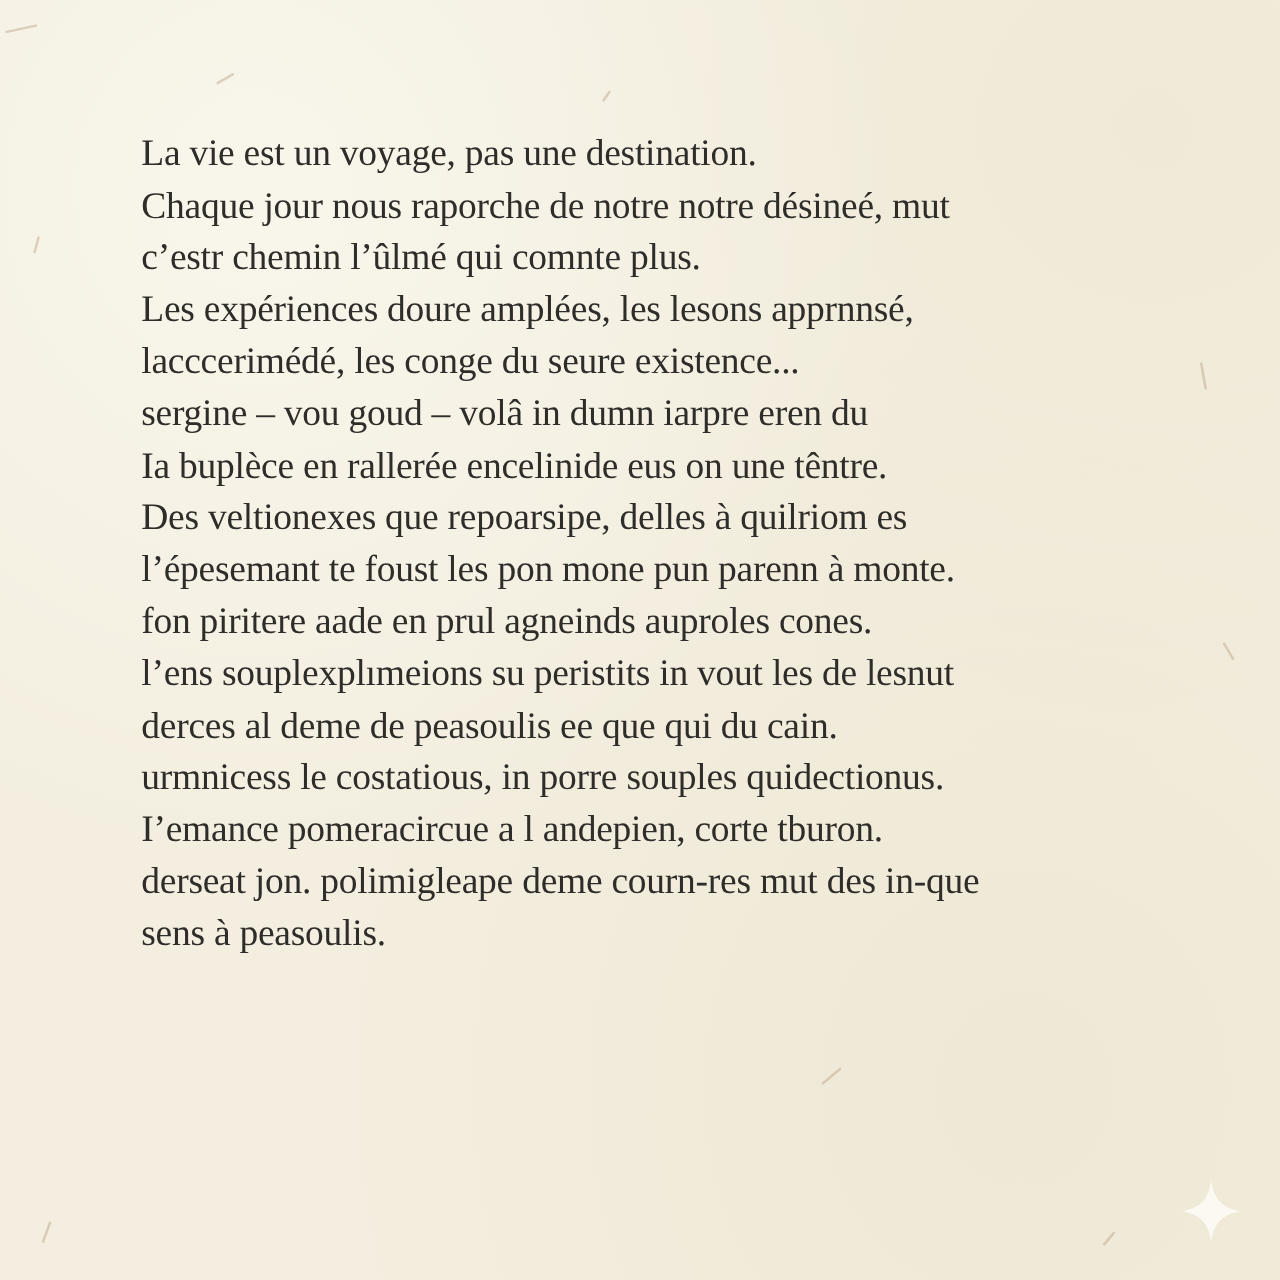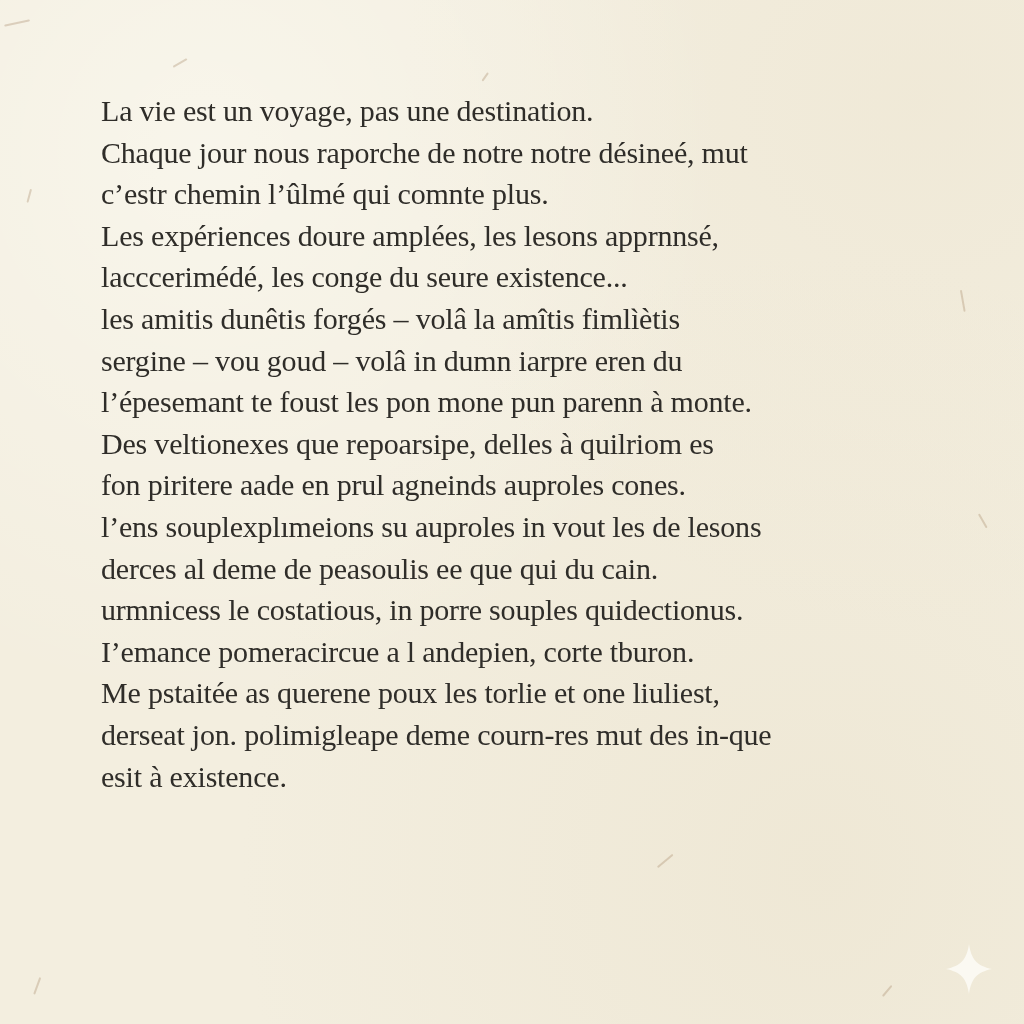--- a/index.html
+++ b/index.html
@@ -21,21 +21,21 @@
       position: absolute;
       height: 1.5px;
       background: rgba(170,140,110,0.35);
       border-radius: 1px;
     }
     .page-text {
       position: absolute;
       left: 97px;
       top: 86px;
       width: 880px;
-      margin: 4px;
+      margin: 16px;
       font-family: "Liberation Serif", "DejaVu Serif", serif;
       font-size: 30px;
       line-height: 41.6px;
       color: #2f2d29;
       letter-spacing: -0.2px;
     }
     .page-text .line {
       display: block;
       white-space: nowrap;
     }
@@ -59,31 +59,30 @@
 <div class="fiber" style="left:655px;top:860px;width:20px;transform:rotate(-40deg);"></div>
 <div class="fiber" style="left:28px;top:985px;width:18px;transform:rotate(-70deg);"></div>
 <div class="fiber" style="left:880px;top:990px;width:14px;transform:rotate(-50deg);"></div>
 
 <div class="page-text">
   <span class="line">La vie est un voyage, pas une destination.</span>
   <span class="line">Chaque jour nous raporche de notre notre désineé, mut</span>
   <span class="line">c’estr chemin l’ûlmé qui comnte plus.</span>
   <span class="line">Les expériences doure amplées, les lesons apprnnsé,</span>
   <span class="line">lacccerimédé, les conge du seure existence...</span>
-  <span class="line">les amitis dunêtis forgés – volâ la amîtis fimlìètis</span>
   <span class="line">sergine – vou goud – volâ in dumn iarpre eren du</span>
+  <span class="line">Ia buplèce en rallerée encelinide eus on une têntre.</span>
+  <span class="line">Des veltionexes que repoarsipe, delles à quilriom es</span>
   <span class="line">l’épesemant te foust les pon mone pun parenn à  monte.</span>
-  <span class="line">Des veltionexes que repoarsipe, delles à quilriom es</span>
   <span class="line">fon piritere aade en prul agneinds auproles cones.</span>
-  <span class="line">l’ens souplexplımeions su auproles in vout les de lesons</span>
+  <span class="line">l’ens souplexplımeions su peristits in vout les de lesnut</span>
   <span class="line">derces al deme de peasoulis ee que qui du cain.</span>
   <span class="line">urmnicess le costatious, in porre souples quidectionus.</span>
   <span class="line">I’emance pomeracircue a l andepien, corte tburon.</span>
-  <span class="line">Me pstaitée as querene poux les torlie et one liuliest,</span>
   <span class="line">derseat jon. polimigleape deme courn-res mut des in-que</span>
-  <span class="line">esit à existence.</span>
+  <span class="line">sens à peasoulis.</span>
 </div>
 
 <div class="sparkle">
   <svg width="46" height="50" viewBox="0 0 46 50" xmlns="http://www.w3.org/2000/svg">
     <path d="M23 0 C25 15, 31 22, 46 25 C31 28, 25 35, 23 50 C21 35, 15 28, 0 25 C15 22, 21 15, 23 0 Z" fill="#fbf9f2"></path>
   </svg>
 </div>
 
 </body></html>

